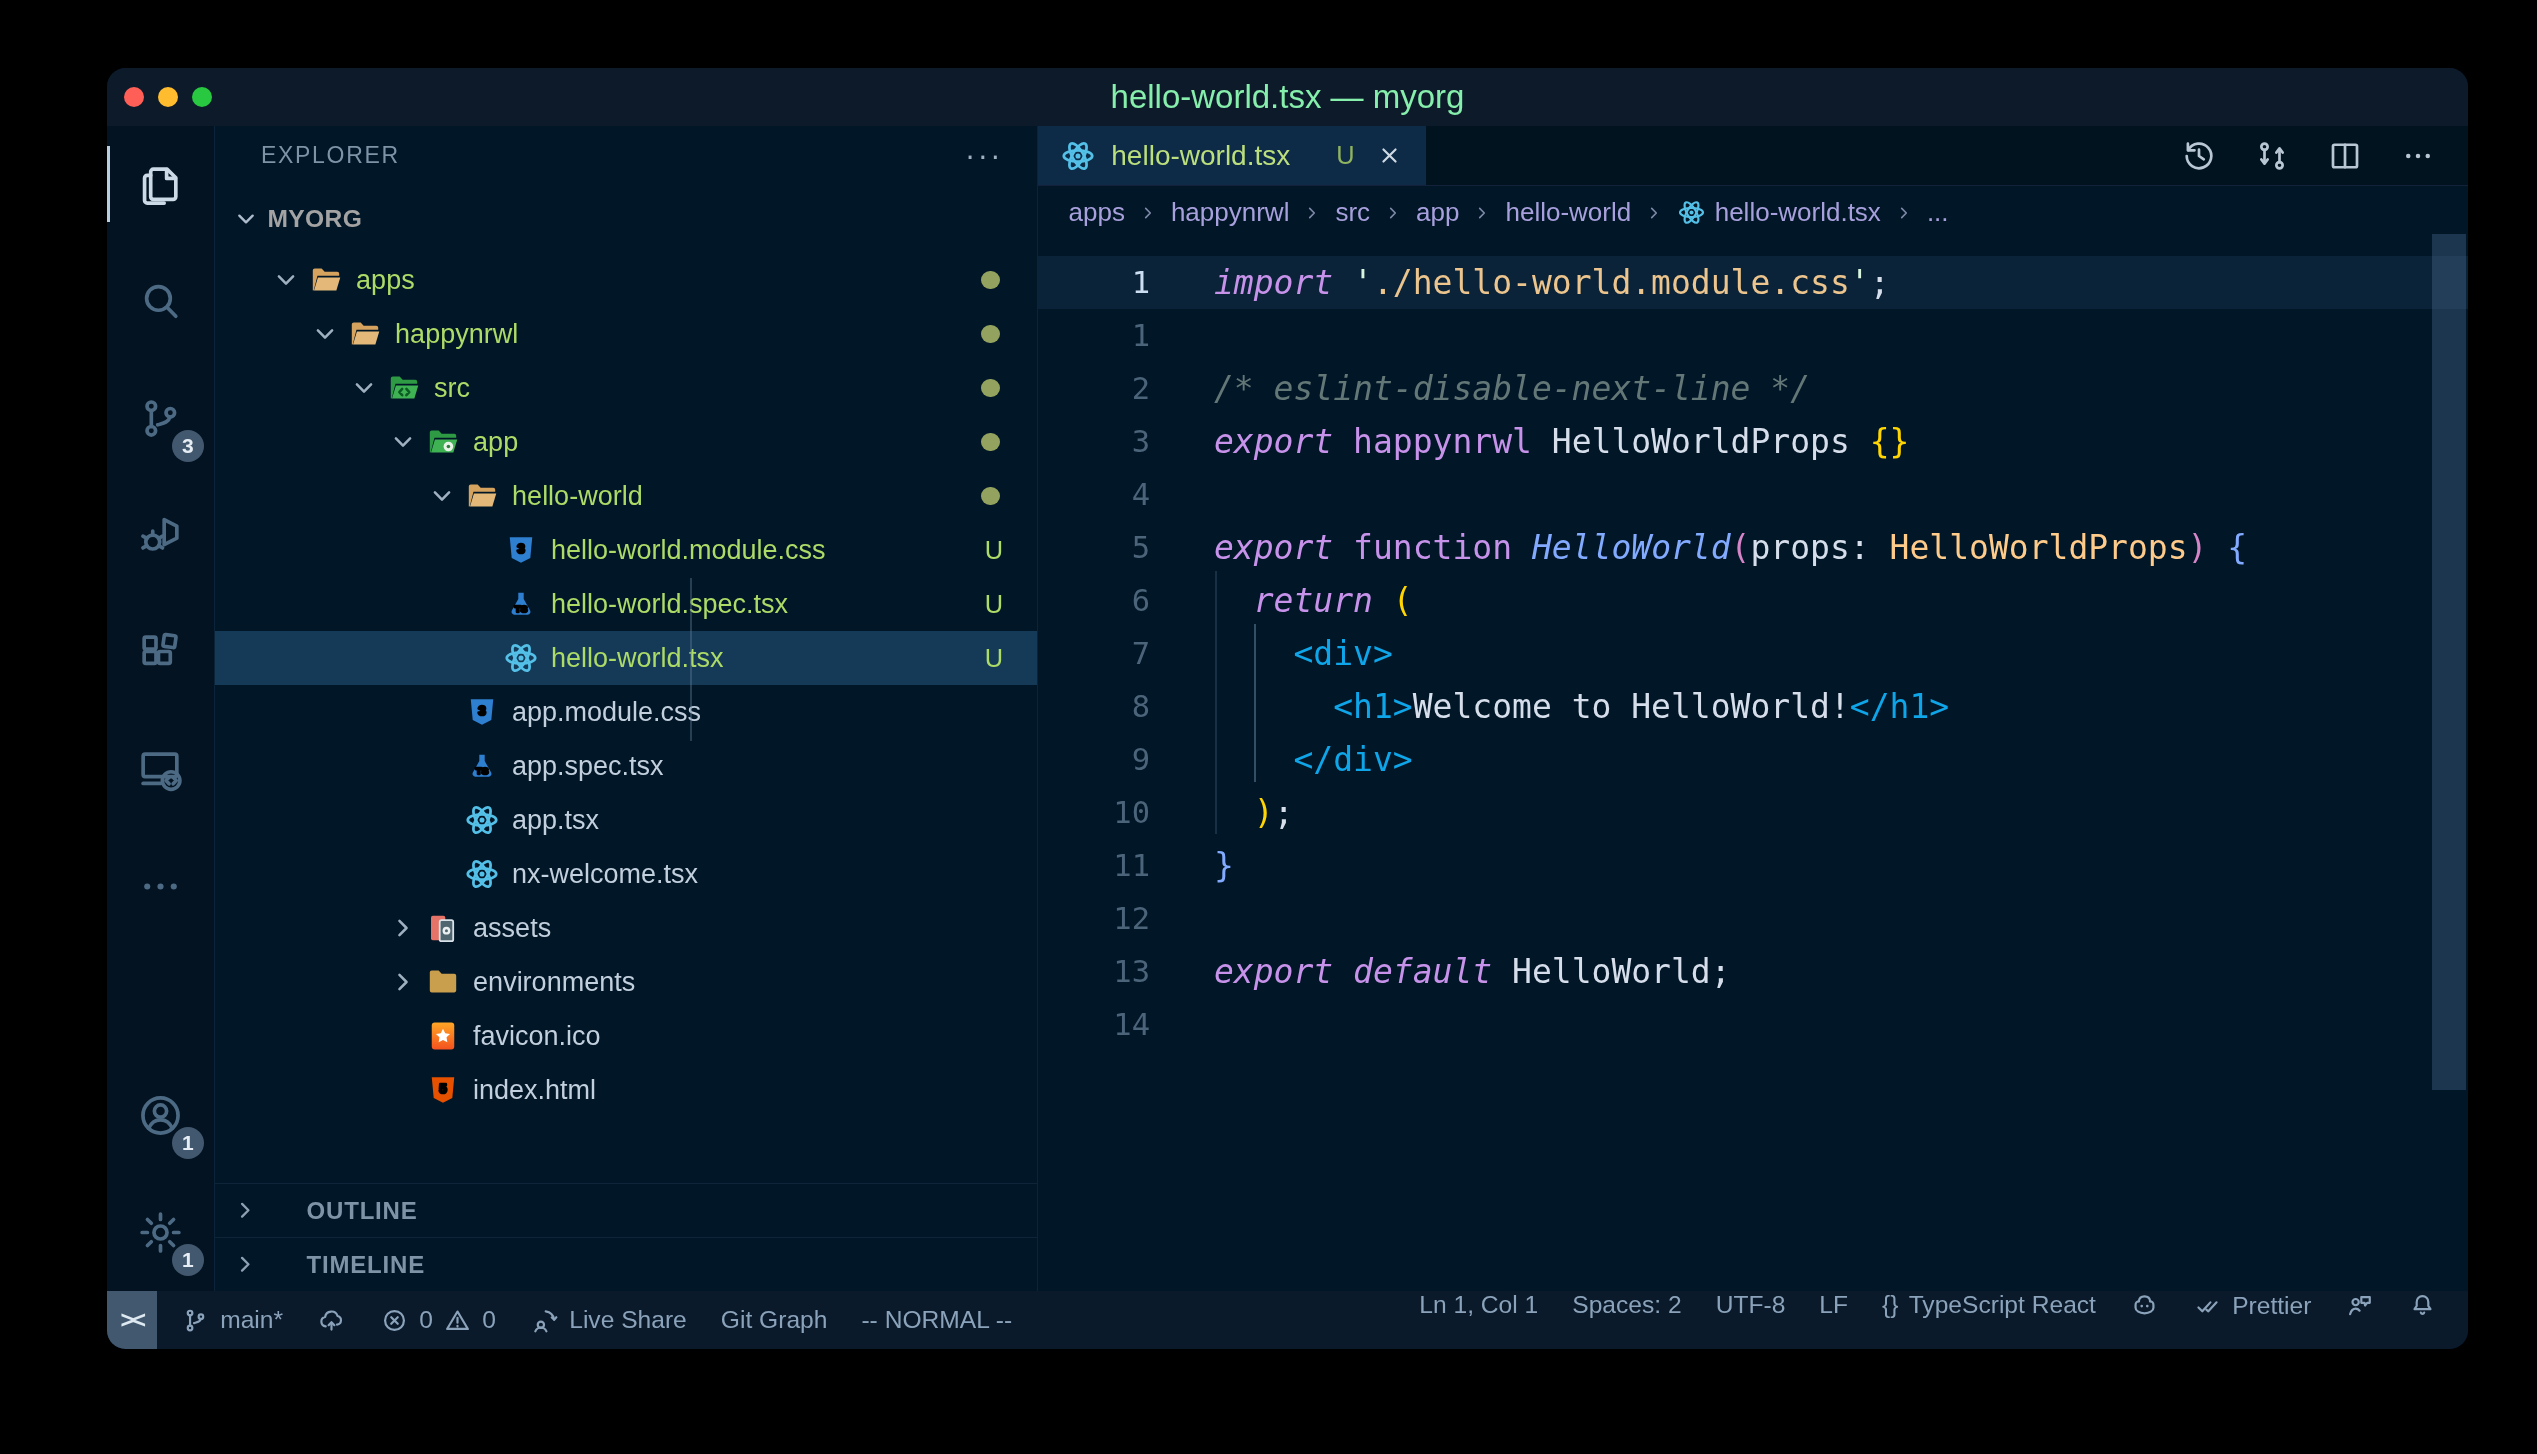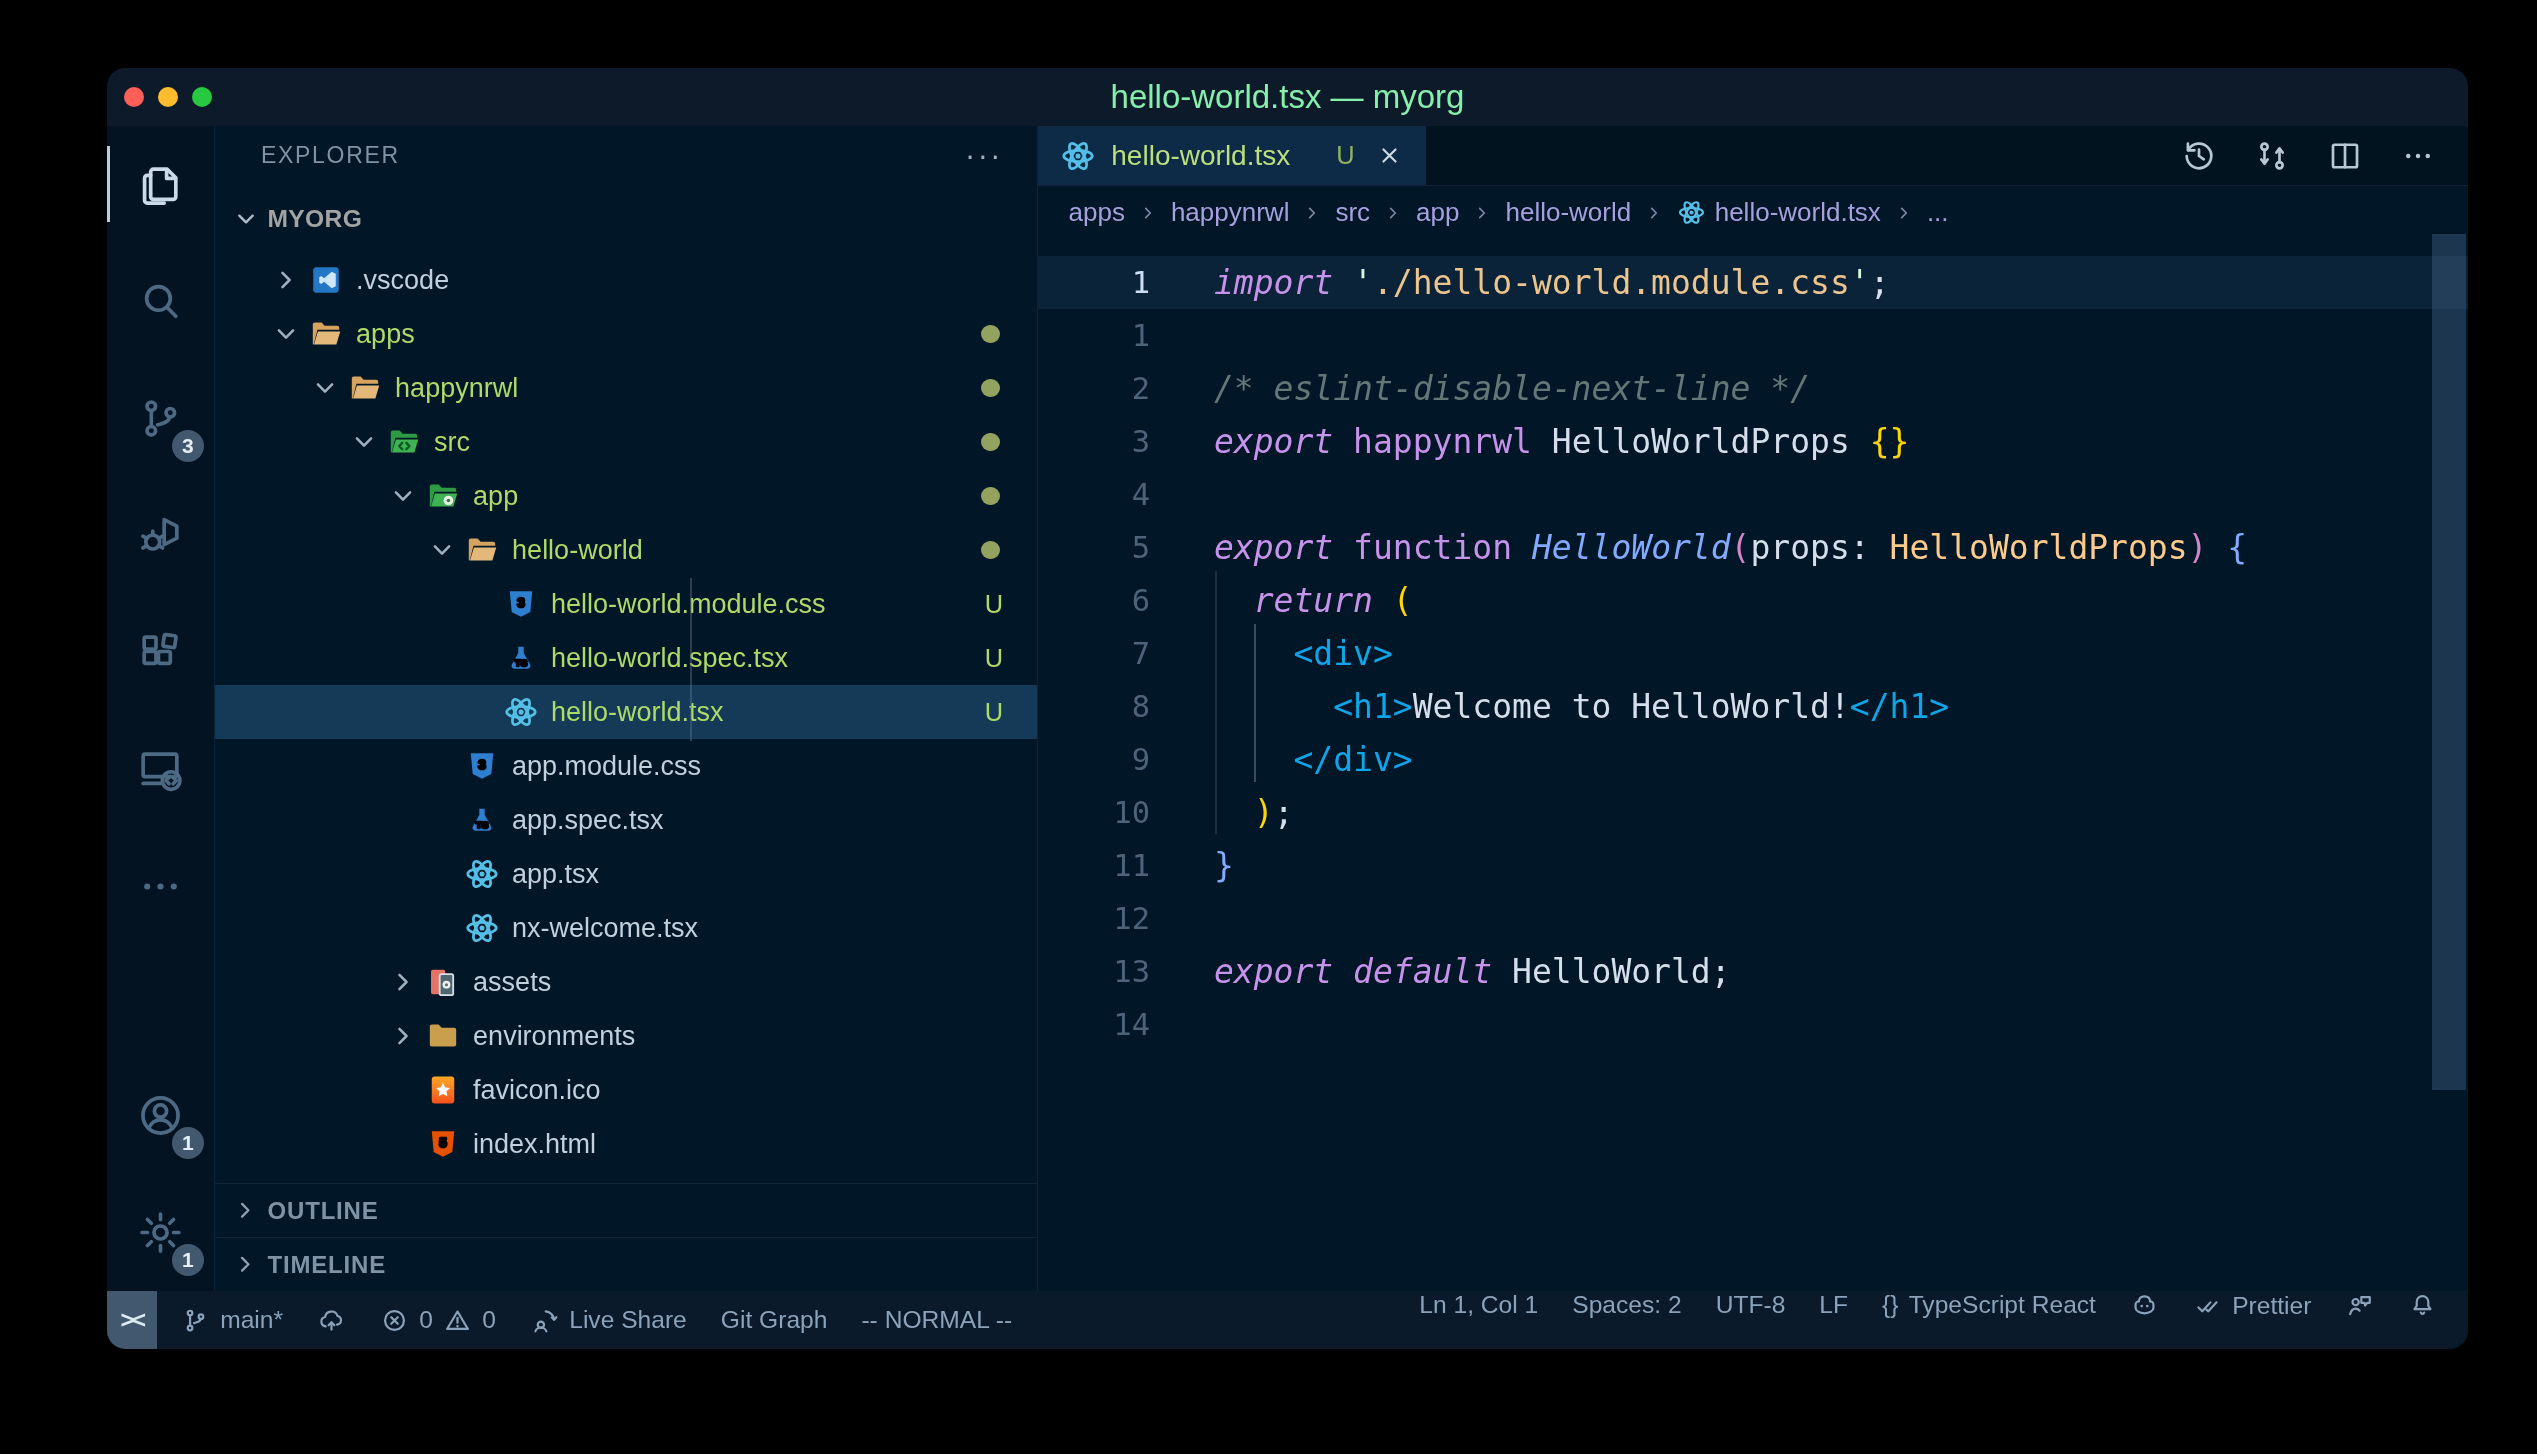--- a/index.html
+++ b/index.html
@@ -42,21 +42,21 @@
   .row{height:54px;display:flex;align-items:center;box-sizing:border-box;cursor:pointer;position:relative;}
   .row.selected{background:#153a57;}
   .row .tw{width:34px;height:34px;color:#9fb0c0;margin-right:5.1px;flex:none;}
   .row .fic{width:36px;height:36px;margin-right:12px;flex:none;}
   .row .lbl{font-size:27px;color:#c2cfdd;white-space:nowrap;}
   .row .lbl.git{color:#addb67;}
   .row .u{position:absolute;right:34px;font-size:25.4px;color:#addb67;}
   .row .dot{position:absolute;right:37px;width:18.6px;height:18.6px;border-radius:50%;background:#93a35f;}
   .tree-guide{position:absolute;left:475px;top:325px;width:1.7px;height:163px;background:rgba(95,126,151,.4);}
   .sb-panels{position:absolute;bottom:0;left:0;right:0;}
-  .sb-panel{height:53px;border-top:1.7px solid #0d2439;display:flex;align-items:center;padding-left:15.3px;cursor:pointer;}
+  .sb-panel{height:53px;border-top:1.7px solid #0d2439;display:flex;align-items:center;padding-left:15.3px;cursor:pointer;gap:39px;}
   .sb-panel .tw{width:30.5px;height:30.5px;color:#8ea1b4;}
   .sb-panel-label{font-size:24px;font-weight:bold;color:#7f93a7;letter-spacing:0.8px;margin-left:6.8px;}
   
   .editor{flex:1;display:flex;flex-direction:column;position:relative;min-width:0;}
   .tabbar{height:59px;background:#01131f;border-bottom:1.7px solid #13213a;display:flex;align-items:stretch;flex:none;}
   .tab{width:388px;background:#0d2b47;display:flex;align-items:center;padding:0 22px;gap:15.3px;
        box-sizing:border-box;cursor:pointer;flex:none;}
   .tab .fic{width:36px;height:36px;flex:none;}
   .tab-label{font-size:28px;color:#bcdf7d;flex:1;white-space:nowrap;}
   .tab-dirty{font-size:25.4px;color:#8fb35f;margin-right:5.1px;}
@@ -200,34 +200,20 @@
             <svg class="ic " viewBox="0 0 24 24" fill="none" stroke="currentColor" stroke-width="1.8" stroke-linecap="round" stroke-linejoin="round">
               <path d="m7 9.5 5 5 5-5"></path>
             </svg>
           </span>
         <span class="sb-section-label">MYORG</span>
       </div>
       <div class="tree" id="tree">
           <div class="row" style="padding-left:54px">
             <span class="tw">
               <svg class="ic " viewBox="0 0 24 24" fill="none" stroke="currentColor" stroke-width="1.8" stroke-linecap="round" stroke-linejoin="round">
-                <path d="m9.5 7 5 5-5 5"></path>
-              </svg>
-            </span>
-            <span class="fic">
-              <svg class="ic " viewBox="0 0 24 24" fill="none" stroke="currentColor" stroke-width="1.8" stroke-linecap="round" stroke-linejoin="round">
-                <rect x="3.5" y="3.5" width="17" height="17" rx="2.2" fill="#2477c4" stroke="none"></rect>
-                <path d="m15.8 6.5-5 4.4-2-1.5-1.3.7v3.8l1.3.7 2-1.5 5 4.4 2.7-1.3V7.8Z" fill="#cfe6f7" stroke="none"></path>
-              </svg>
-            </span>
-            <span class="lbl">.vscode</span>
-          </div>
-          <div class="row" style="padding-left:54px">
-            <span class="tw">
-              <svg class="ic " viewBox="0 0 24 24" fill="none" stroke="currentColor" stroke-width="1.8" stroke-linecap="round" stroke-linejoin="round">
                 <path d="m7 9.5 5 5 5-5"></path>
               </svg>
             </span>
             <span class="fic">
               <svg class="ic " viewBox="0 0 24 24" fill="none" stroke="currentColor" stroke-width="1.8" stroke-linecap="round" stroke-linejoin="round">
                 <path d="M3.2 5.6c0-.7.6-1.3 1.3-1.3h4.6l2 2.2h8.4c.7 0 1.3.6 1.3 1.3v1.4H6.3L3.8 19h-.6Z" fill="#d6a35f" stroke="none"></path>
                 <path d="M6.6 10.4h14.9L18.9 19H4Z" fill="#e3b878" stroke="none"></path>
               </svg>
             </span>
             <span class="lbl git">apps</span>

